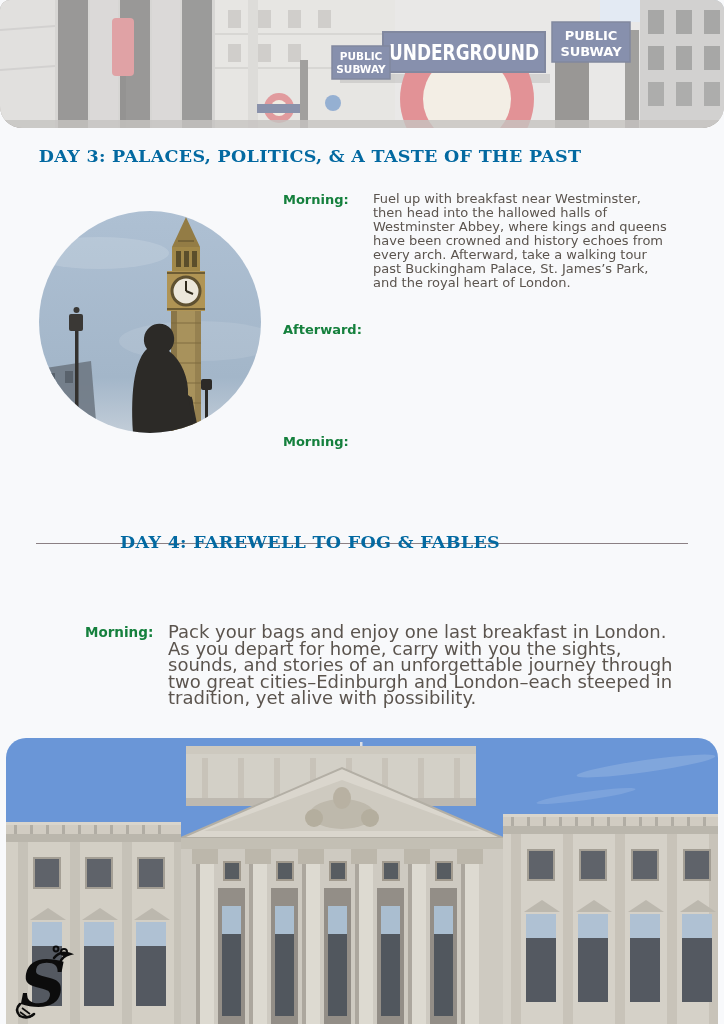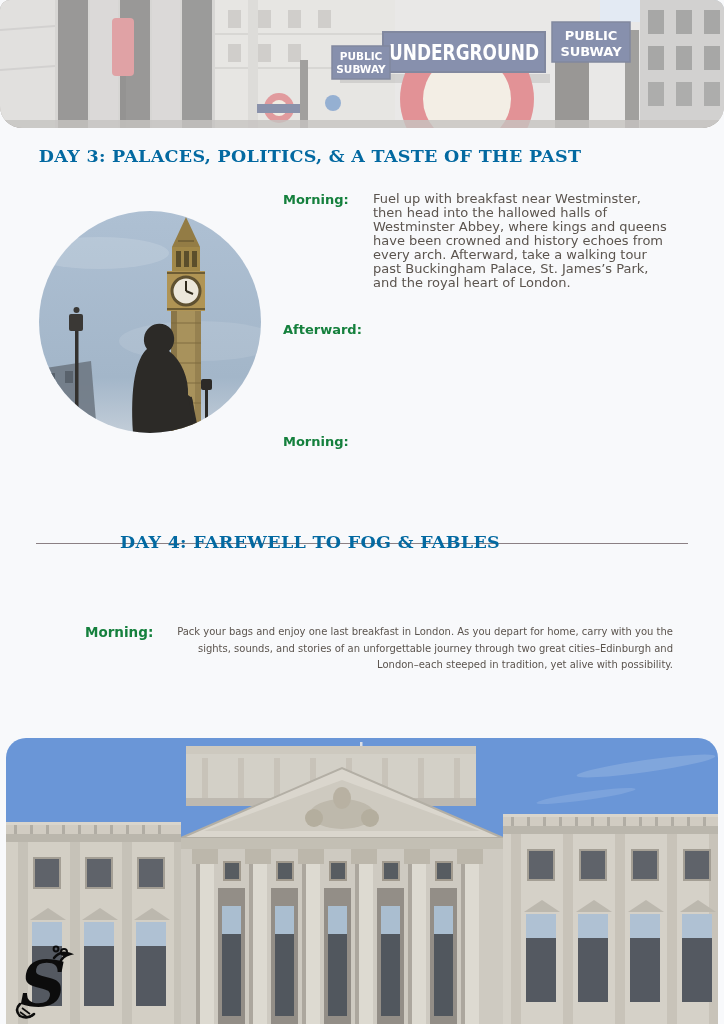--- a/index.html
+++ b/index.html
@@ -26,21 +26,21 @@
   
   .sched-row{position:absolute;display:flex;align-items:flex-start;}
   .sched-label{font-weight:bold;font-size:13px;line-height:16.4px;color:#15803d;flex:0 0 auto;}
   .sched-text{font-size:13px;line-height:14px;color:#5b544e;}
   .row-d3{left:283px;width:402px;}
   .row-d3 .sched-label{width:90px;}
   .row-d3 .sched-text{width:300px;}
   .row-m{top:192px;} .row-a{top:322px;} .row-e{top:434px;}
   .row-d4{left:85px;top:624px;width:590px;}
   .row-d4 .sched-label{width:83px;font-size:13.5px;}
-  .row-d4 .sched-text{width:505px;font-size:10px;line-height:16.6px;text-align:right;}
+  .row-d4 .sched-text{width:505px;font-size:18px;line-height:16.6px;}
 
   .divider{position:absolute;left:36px;top:543px;width:652px;height:0;
            border-top:1.5px solid #8b8084;}
 
   .brand-logo{position:absolute;left:4px;top:942px;width:80px;height:80px;}
   .brand-logo svg{display:block;width:100%;height:100%;}
 </style>
 </head>
 <body>
 

